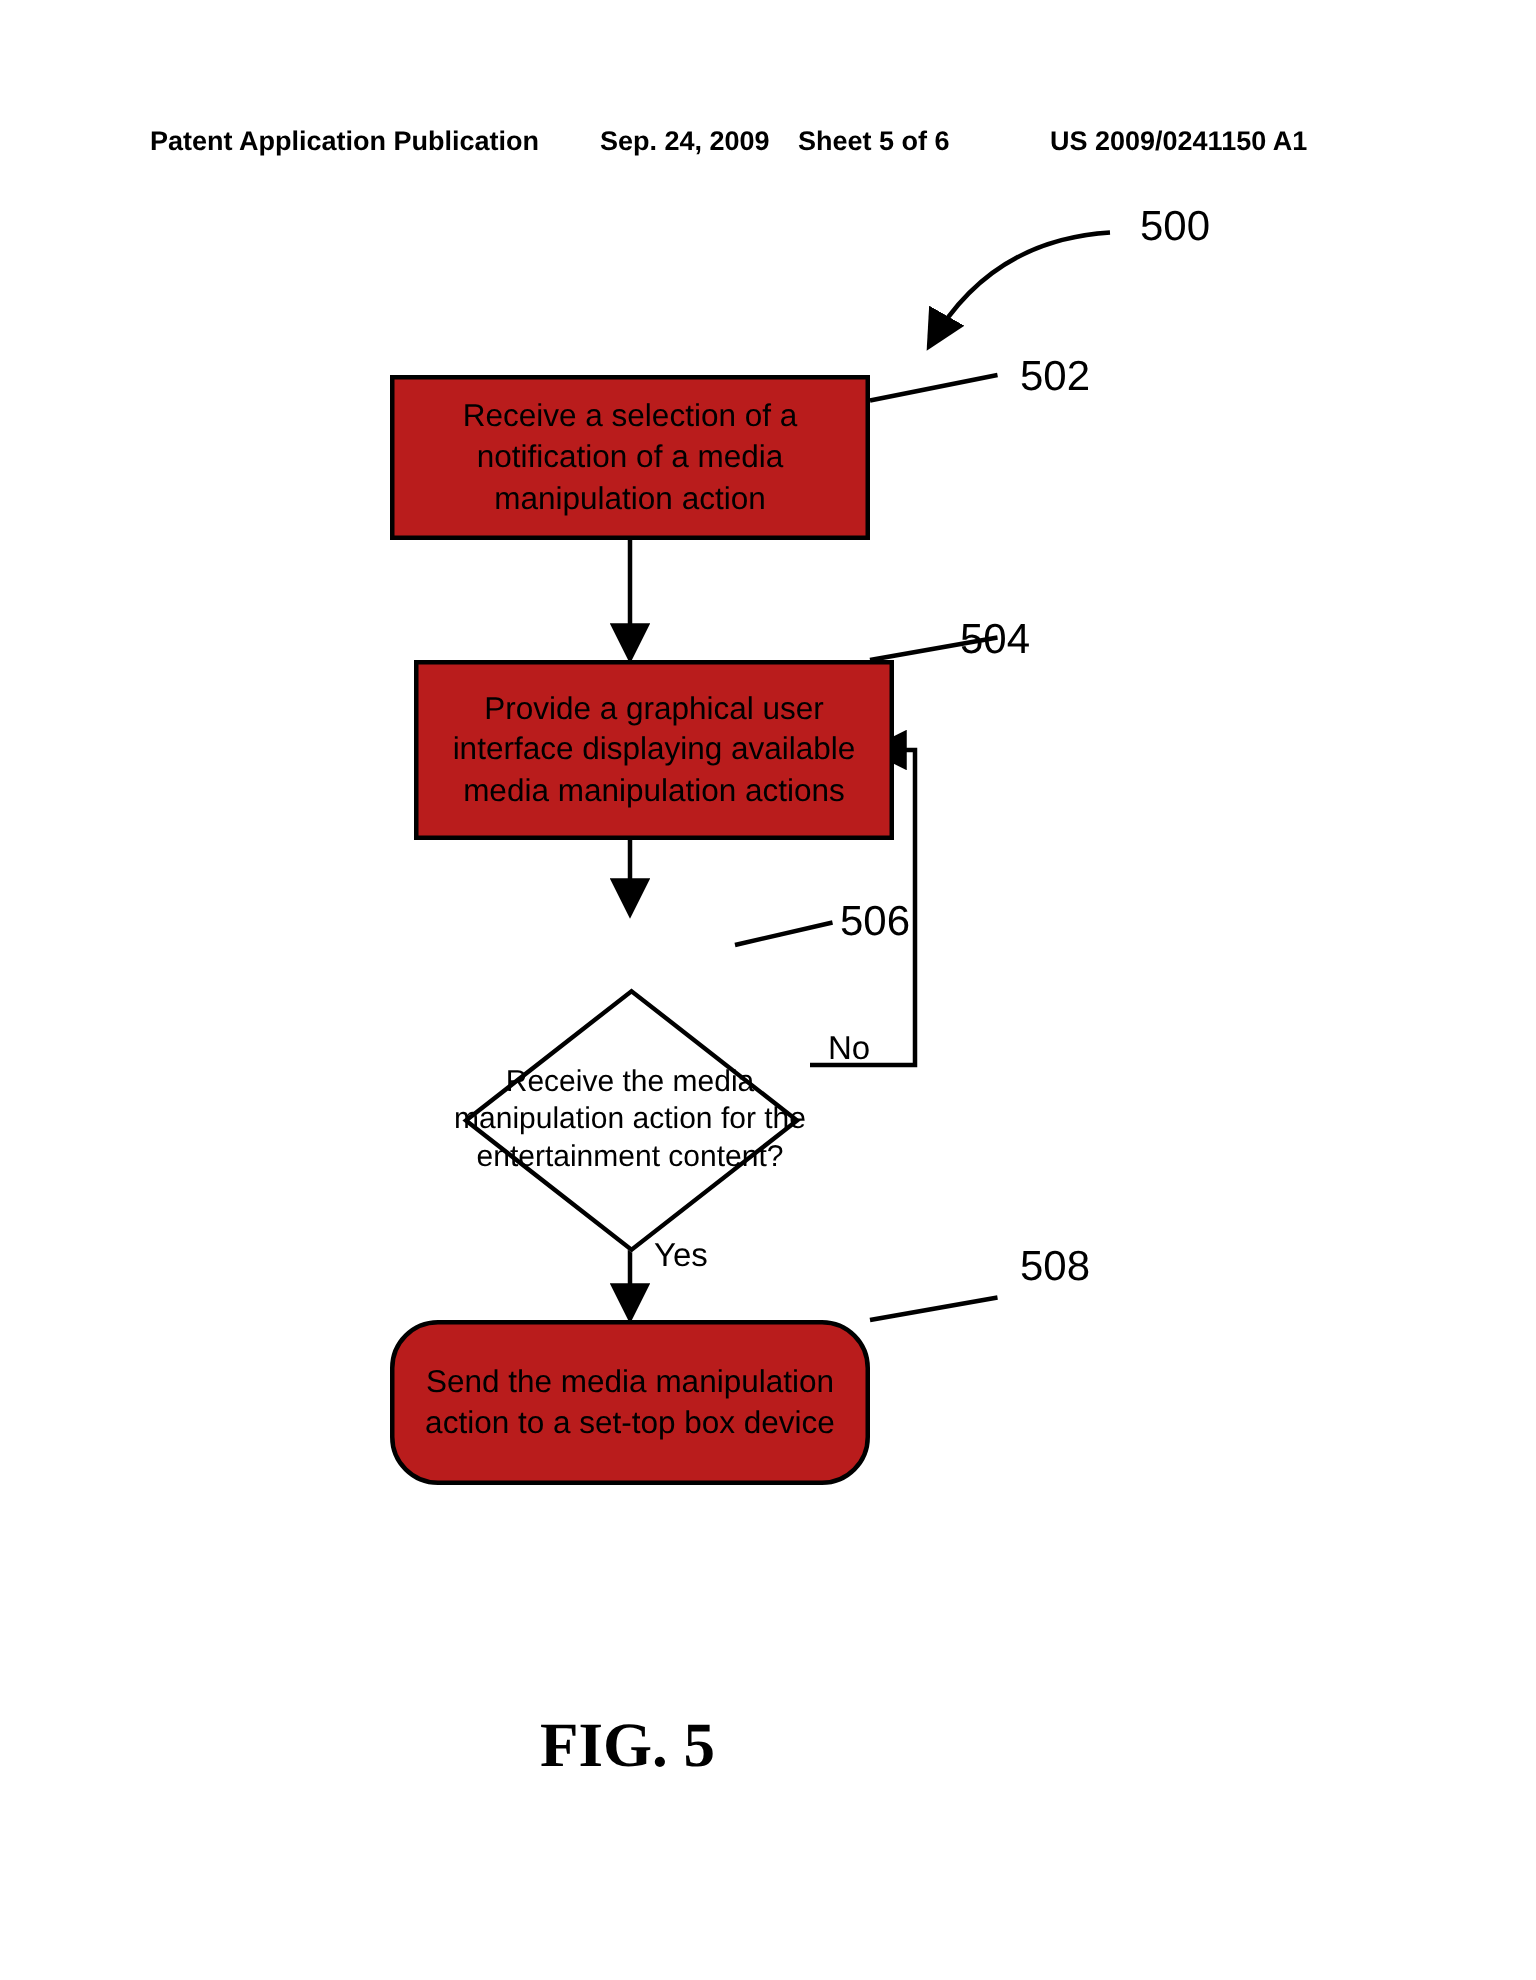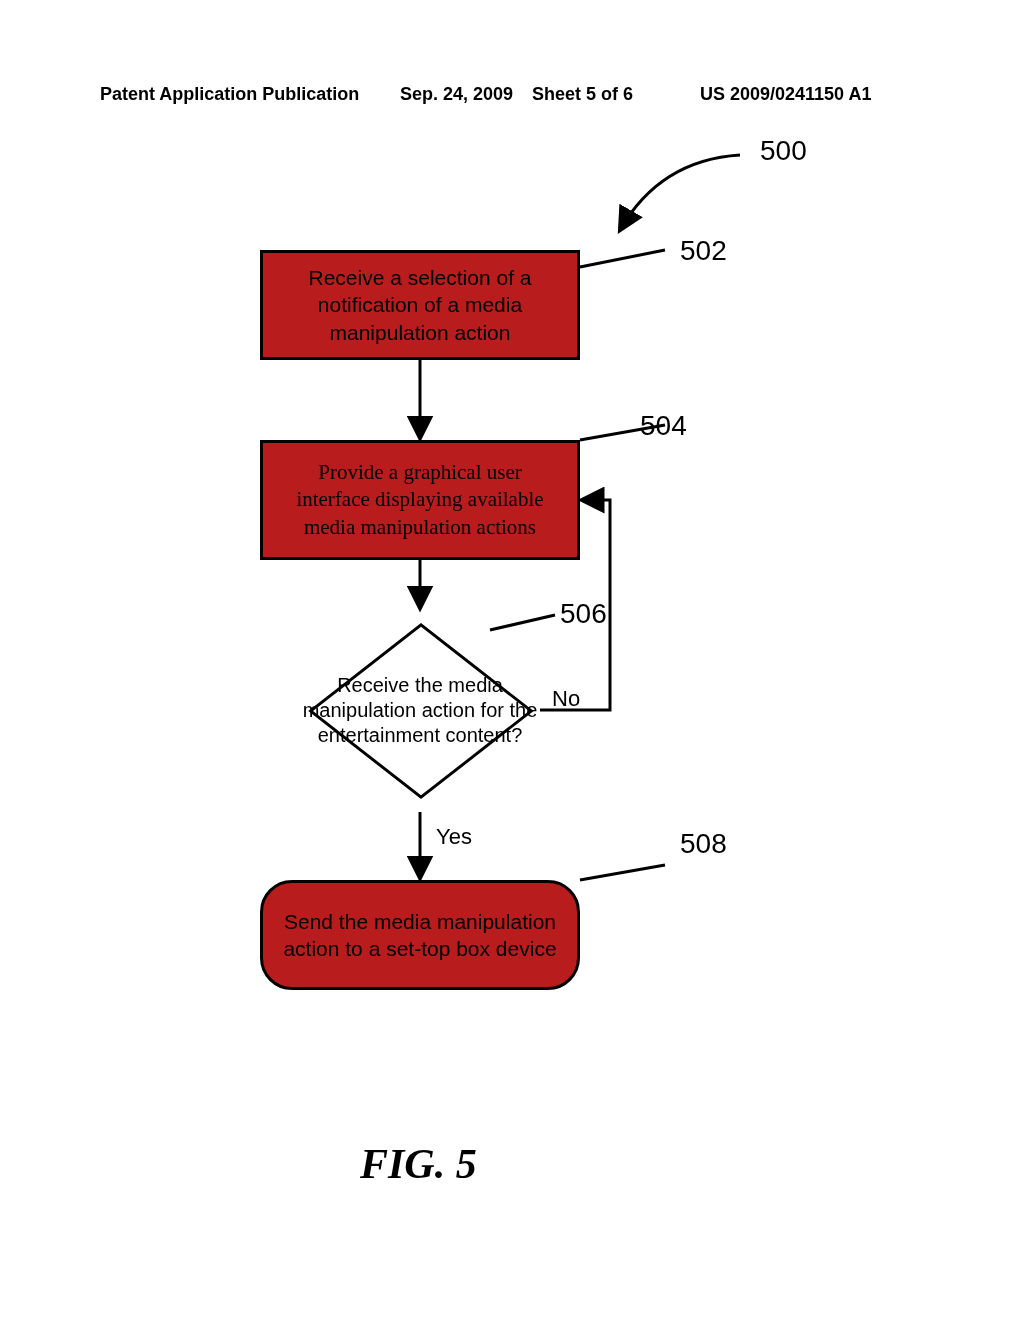--- a/index.html
+++ b/index.html
@@ -66,21 +66,20 @@
 
   .label {
     position: absolute;
     font-size: 28px;
     font-family: Arial, Helvetica, sans-serif;
   }
 
   .fig-caption {
     position: absolute;
     font-family: "Times New Roman", Times, serif;
-    font-style: italic;
     font-weight: bold;
     font-size: 42px;
   }
 
   svg.connectors {
     position: absolute;
     top: 0; left: 0;
     width: 1024px;
     height: 1320px;
     pointer-events: none;
@@ -130,25 +129,25 @@
   <div class="label" style="left:560px; top:598px;">506</div>
   <div class="label" style="left:680px; top:828px;">508</div>
 
   <div class="label" style="left:436px; top:824px; font-size:22px;">Yes</div>
   <div class="label" style="left:552px; top:686px; font-size:22px;">No</div>
 
   <div class="box" style="left:260px; top:250px; width:320px; height:110px;">
     <span>Receive a selection of a notification of a media manipulation action</span>
   </div>
 
-  <div class="box" style="left:260px; top:440px; width:320px; height:120px;font-family:Liberation Serif, serif;">
+  <div class="box" style="left:276px; top:440px; width:320px; height:120px;">
     <span>Provide a graphical user interface displaying available media manipulation actions</span>
   </div>
 
-  <div class="diamond-wrap" style="left:300px; top:610px; width:240px; height:200px;">
+  <div class="diamond-wrap" style="left:300px; top:646px; width:240px; height:200px;">
     <div class="diamond" style="left:50px; top:30px; width:142px; height:142px; transform: rotate(45deg) skew(-7deg,-7deg);"></div>
     <div class="diamond-text" style="left:0; top:0; width:240px; height:200px;">
       <span>Receive the media manipulation action for the entertainment content?</span>
     </div>
   </div>
 
   <div class="box" style="left:260px; top:880px; width:320px; height:110px;border-radius:32px;">
     <span>Send the media manipulation action to a set-top box device</span>
   </div>
 

